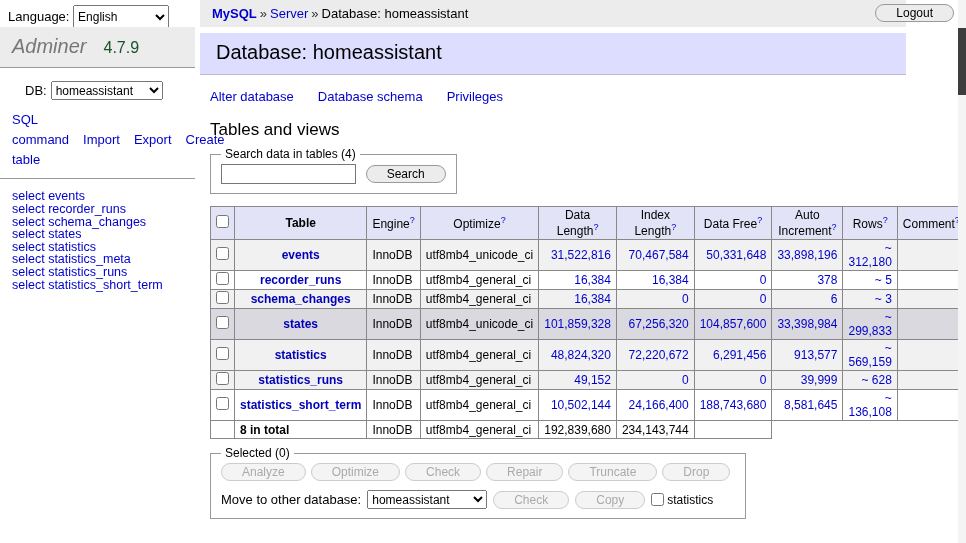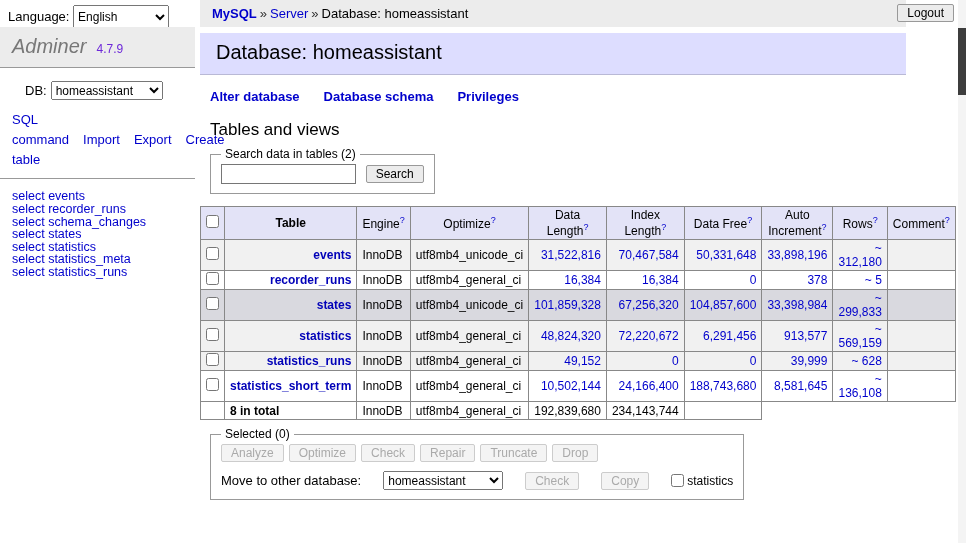--- a/index.html
+++ b/index.html
@@ -16,81 +16,81 @@
   .lang-select { width:96px; font-size:12px; height:24px; }
   .breadcrumb {
     position:absolute; top:0; left:200px; width:706px; height:27px;
     background:#ececec; padding:6px 0 0 12px; font-size:13px;
   }
   .bc-root { font-weight:bold; }
   .bc-sep { margin:0 3px; color:#333; }
   .logout-btn { position:absolute; top:4px; right:12px; }
 
   .btn {
-    font-size:12px; padding:1px 9px; background:#ececec;
-    border:1px solid #999; border-radius:2px; color:#000; cursor:pointer;
+    font-size:12px; padding:1px 20px; background:#ececec;
+    border:1px solid #999; border-radius:9px; color:#000; cursor:pointer;
   }
   .btn:disabled { color:#aaa; border-color:#ccc; background:#f4f4f4; cursor:default; }
 
   
   .sidebar { position:absolute; top:27px; left:0; width:195px; bottom:0; background:#fff; }
   .brand { background:#ececec; border-bottom:1px solid #999; padding:8px 12px 9px; }
   .brand .app { font-style:italic; font-size:20px; color:#777; }
-  .brand .ver { font-size:12px; color:#6d28d9; margin-left:10px; }
+  .brand .ver { font-size:16px; color:#14532d; margin-left:17px; }
   .dbrow { padding:13px 25px 2px; white-space:nowrap; }
   .dbrow select { width:112px; font-size:12px; height:19px; margin-left:4px; }
   .side-actions { padding:8px 12px 8px; border-bottom:1px solid #999; line-height:1.55; }
   .side-actions a { margin-right:14px; }
   .side-tables { padding:11px 12px; font-size:12.5px; }
   .side-tables a.block { display:block; line-height:12.6px; white-space:nowrap; }
 
   
   .content { position:absolute; top:27px; left:200px; width:706px; }
   h2.title {
     font-weight:normal; font-size:20px; background:#ddddff;
     border-bottom:1px solid #b9b9d6; padding:8px 16px 10px; margin-top:6px;
   }
   .links { margin:14px 0 0 10px; }
-  .links a { margin-right:24px;font-weight:bold; }
+  .links a { margin-right:24px; }
   h3.section { font-weight:normal; font-size:17px; margin:16px 0 0 10px; }
 
   fieldset { border:1px solid #999; width:fit-content; margin:7px 0 0 10px; padding:3px 10px 9px; }
   legend { font-size:12px; padding:0 4px; }
   .search-input { width:135px; height:20px; border:1px solid #767676; font-size:12px; padding:1px 3px; margin-right:6px; }
 
   
-  table.tables { border-collapse:collapse; margin:12px 0 0 0; font-size:12px; table-layout:auto; }
+  table.tables { border-collapse:collapse; margin:12px 0 0 10px; font-size:12px; table-layout:auto; }
   .tables th, .tables td { border:1px solid #888; padding:1px 5px; height:18px; vertical-align:middle; }
   .tables thead th { background:#e3e3f7; font-weight:normal; text-align:center; }
   .tables thead th.bold span { font-weight:bold; }
   .tables sup { font-size:9px; }
   #thead-row th:nth-child(1){ width:22px; }
   #thead-row th:nth-child(2){ width:120px; }
   #thead-row th:nth-child(3){ width:50px; }
   #thead-row th:nth-child(4){ width:102px; }
   #thead-row th:nth-child(5){ width:76px; }
   #thead-row th:nth-child(6){ width:80px; }
   #thead-row th:nth-child(7){ width:66px; }
   #thead-row th:nth-child(8){ width:86px; }
   #thead-row th:nth-child(9){ width:58px; }
   #thead-row th:nth-child(10){ width:60px; }
   .c-check { text-align:center; }
-  .c-name { text-align:right; }
+  .c-name { text-align:center; }
   .c-name a { font-weight:bold; color:#0000b8; }
   .c-num { text-align:right; }
   .c-num a { color:#0000cc; }
   tr.odd td, tr.odd th { background:#f1f1f1; }
   tr.hl td, tr.hl th { background:#d9d9df; }
   tr.total td, tr.total th { background:#fff; }
   tr.total th { font-weight:bold; text-align:left; }
   tr.total td.c-num { color:#000; }
 
   
   .sel-buttons .btn { margin-right:5px; }
-  .move-row { margin-top:9px; display:flex; align-items:center; gap:22px; font-size:13px; white-space:nowrap; }
+  .move-row { margin-top:9px; display:flex; align-items:center; gap:6px; font-size:13px; white-space:nowrap; }
   .move-row select { width:120px; font-size:12px; height:19px; }
   .move-row label { display:flex; align-items:center; gap:3px; font-size:12px; }
 
   
   .scroll-track { position:absolute; right:0; top:0; width:8px; height:543px; background:#f4f4f4; }
   .scroll-thumb { position:absolute; right:0; top:28px; width:8px; height:67px; background:#3d3d3d; }
 </style>
 </head>
 <body>
 
@@ -118,32 +118,33 @@
   </div>
   <div class="side-actions" id="sidebar-actions"><a href="#">SQL command</a><a href="#">Import</a><a href="#">Export</a><a href="#">Create table</a></div>
   <div class="side-tables" id="sidebar-tables">
       <a href="#" class="block">select events</a>
       <a href="#" class="block">select recorder_runs</a>
       <a href="#" class="block">select schema_changes</a>
       <a href="#" class="block">select states</a>
       <a href="#" class="block">select statistics</a>
       <a href="#" class="block">select statistics_meta</a>
       <a href="#" class="block">select statistics_runs</a>
+      <a href="#" class="block">select statistics_short_term</a>
     </div>
 </div>
 
 <div class="content">
   <h2 class="title">Database: homeassistant</h2>
 
   <p class="links" id="db-links"><a href="#">Alter database</a><a href="#">Database schema</a><a href="#">Privileges</a></p>
 
   <h3 class="section">Tables and views</h3>
 
   <fieldset>
-    <legend>Search data in tables (2)</legend>
+    <legend>Search data in tables (4)</legend>
     <input type="text" class="search-input" value="" style="">
     <button class="btn">Search</button>
   </fieldset>
 
   <table class="tables">
     <thead>
       <tr id="thead-row">
           <th class="c-check"><input type="checkbox" style=""></th>
           <th class="bold"><span>Table</span></th>
           <th><span>Engine</span><sup><a href="#">?</a></sup></th>
@@ -172,20 +173,32 @@
         <tr>
           <td class="c-check"><input type="checkbox" style=""></td>
           <th class="c-name"><a href="#">recorder_runs</a></th>
           <td class="c-engine">InnoDB</td>
           <td class="c-coll">utf8mb4_general_ci</td>
           <td class="c-num"><a href="#">16,384</a></td>
           <td class="c-num"><a href="#">16,384</a></td>
           <td class="c-num"><a href="#">0</a></td>
           <td class="c-num"><a href="#">378</a></td>
           <td class="c-num"><a href="#">~ 5</a></td>
+          <td class="c-comment"></td>
+        </tr>
+        <tr class="odd">
+          <td class="c-check"><input type="checkbox" style=""></td>
+          <th class="c-name"><a href="#">schema_changes</a></th>
+          <td class="c-engine">InnoDB</td>
+          <td class="c-coll">utf8mb4_general_ci</td>
+          <td class="c-num"><a href="#">16,384</a></td>
+          <td class="c-num"><a href="#">0</a></td>
+          <td class="c-num"><a href="#">0</a></td>
+          <td class="c-num"><a href="#">6</a></td>
+          <td class="c-num"><a href="#">~ 3</a></td>
           <td class="c-comment"></td>
         </tr>
         <tr class="hl">
           <td class="c-check"><input type="checkbox" style=""></td>
           <th class="c-name"><a href="#">states</a></th>
           <td class="c-engine">InnoDB</td>
           <td class="c-coll">utf8mb4_unicode_ci</td>
           <td class="c-num"><a href="#">101,859,328</a></td>
           <td class="c-num"><a href="#">67,256,320</a></td>
           <td class="c-num"><a href="#">104,857,600</a></td>

